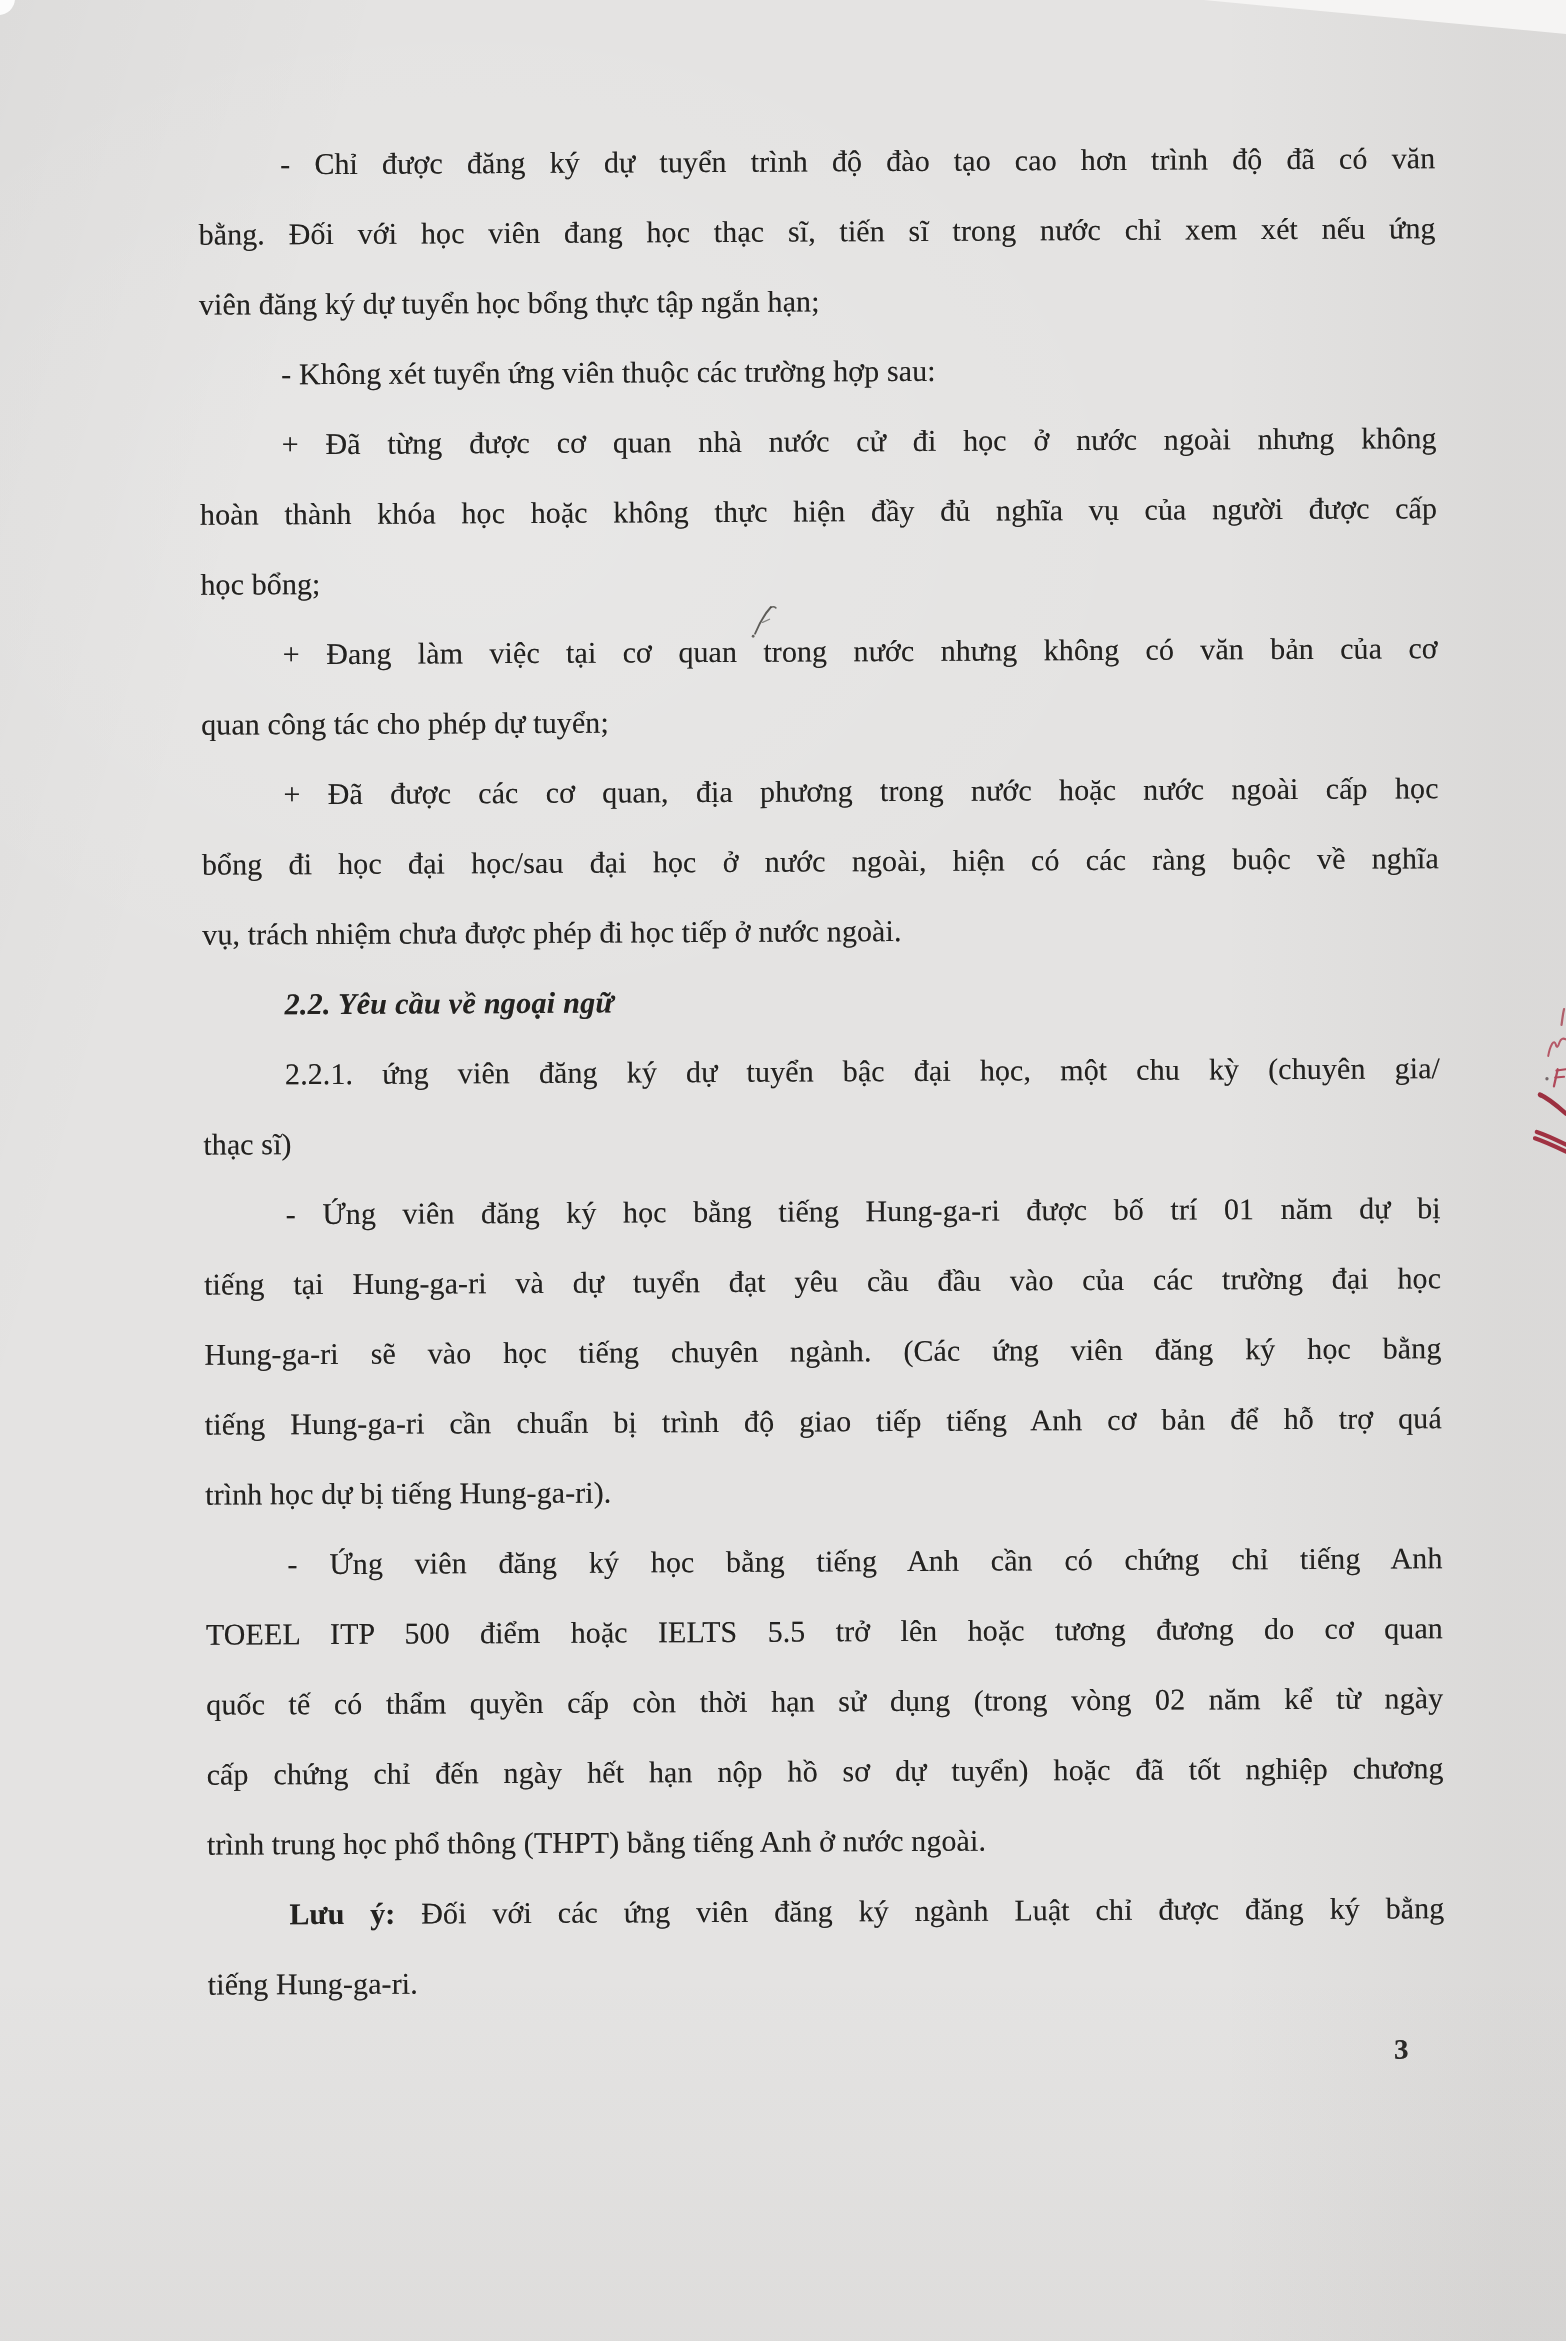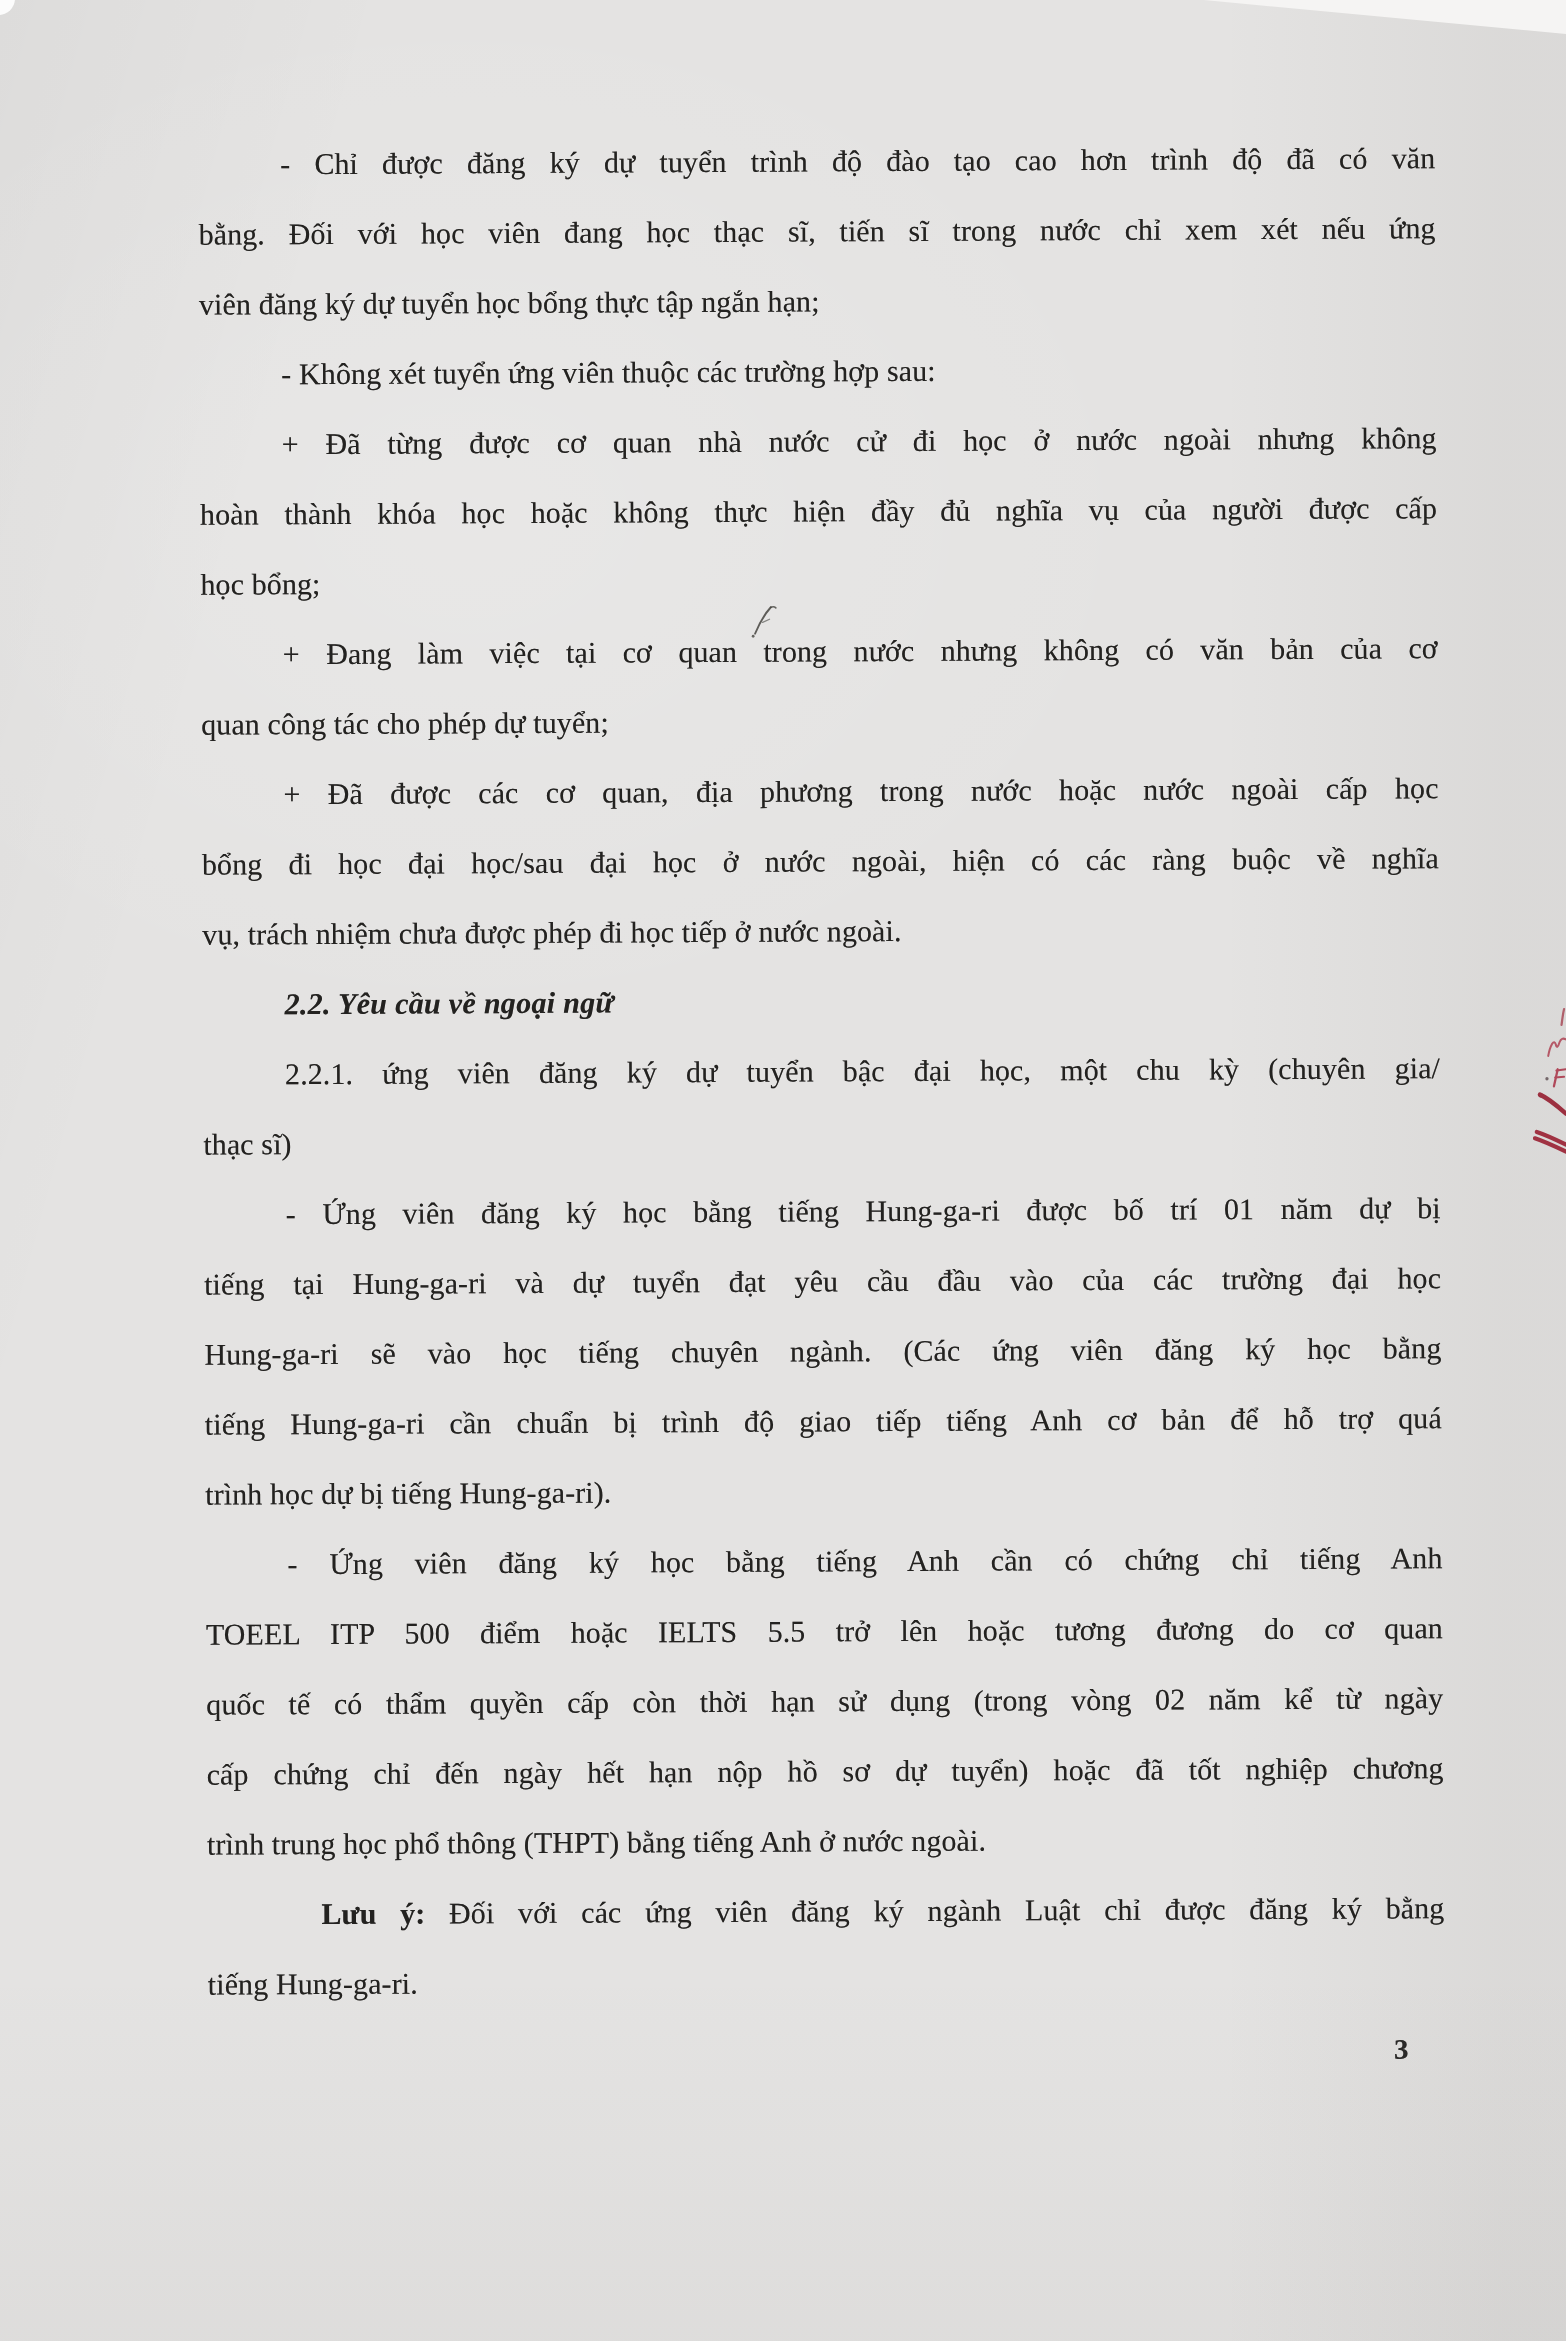--- a/index.html
+++ b/index.html
@@ -45,21 +45,21 @@
     white-space:nowrap;
     text-shadow:0 0 0.6px rgba(35,34,32,.45);
   }
   .line.justify{
     white-space:normal;
     text-align:justify;
     text-align-last:justify;
   }
   .line.indent{padding-left:82px;}
   .line.bi{font-style:italic;font-weight:bold;letter-spacing:0.3px;}
-  .line b{font-weight:bold;margin-left:32px;}
+  .line b{font-weight:bold;}
   #page-number{
     position:absolute;left:1394px;top:2033px;
     font-size:29px;font-weight:bold;color:#2a2928;
     text-shadow:0 0 0.6px rgba(35,34,32,.4);
   }
   #pen-squiggle{position:absolute;left:750px;top:602px;}
   #red-marks{position:absolute;right:0;top:1004px;}
 </style>
 </head>
 <body>

